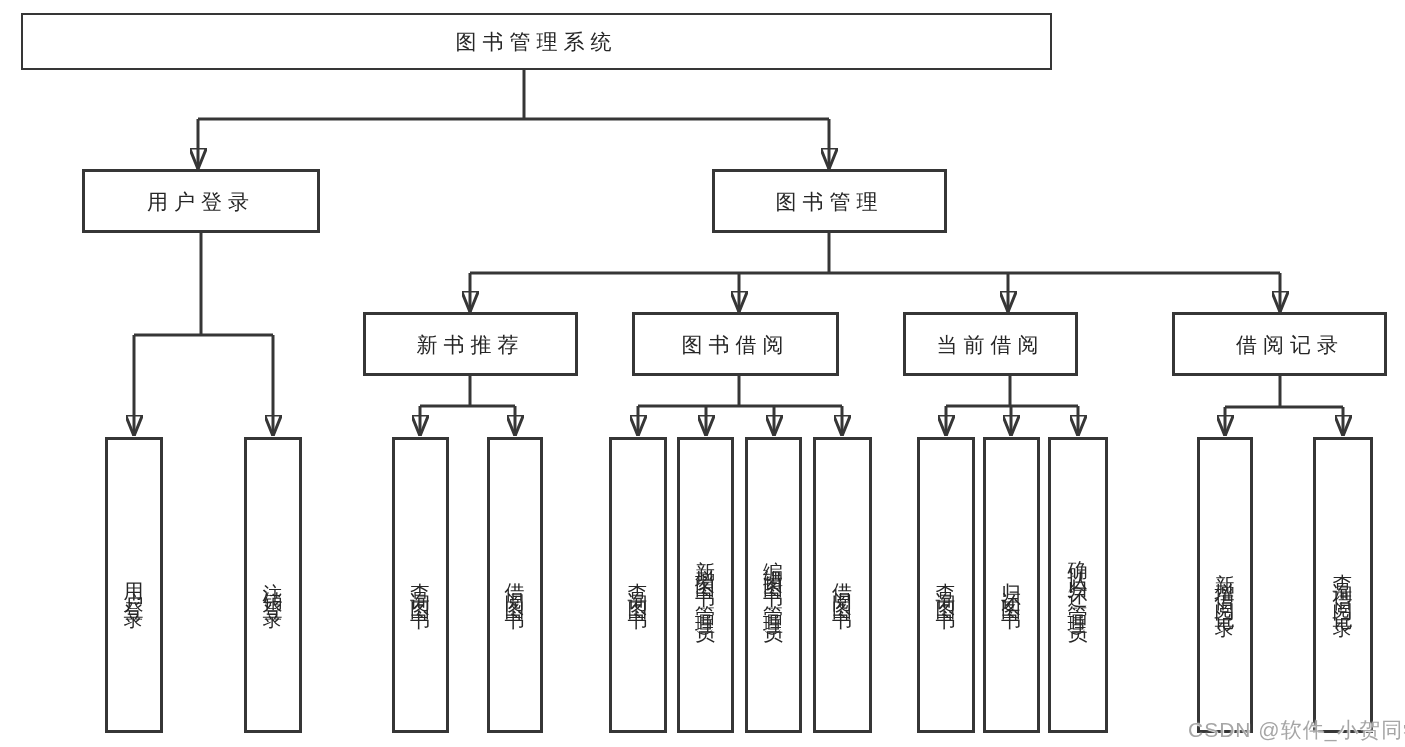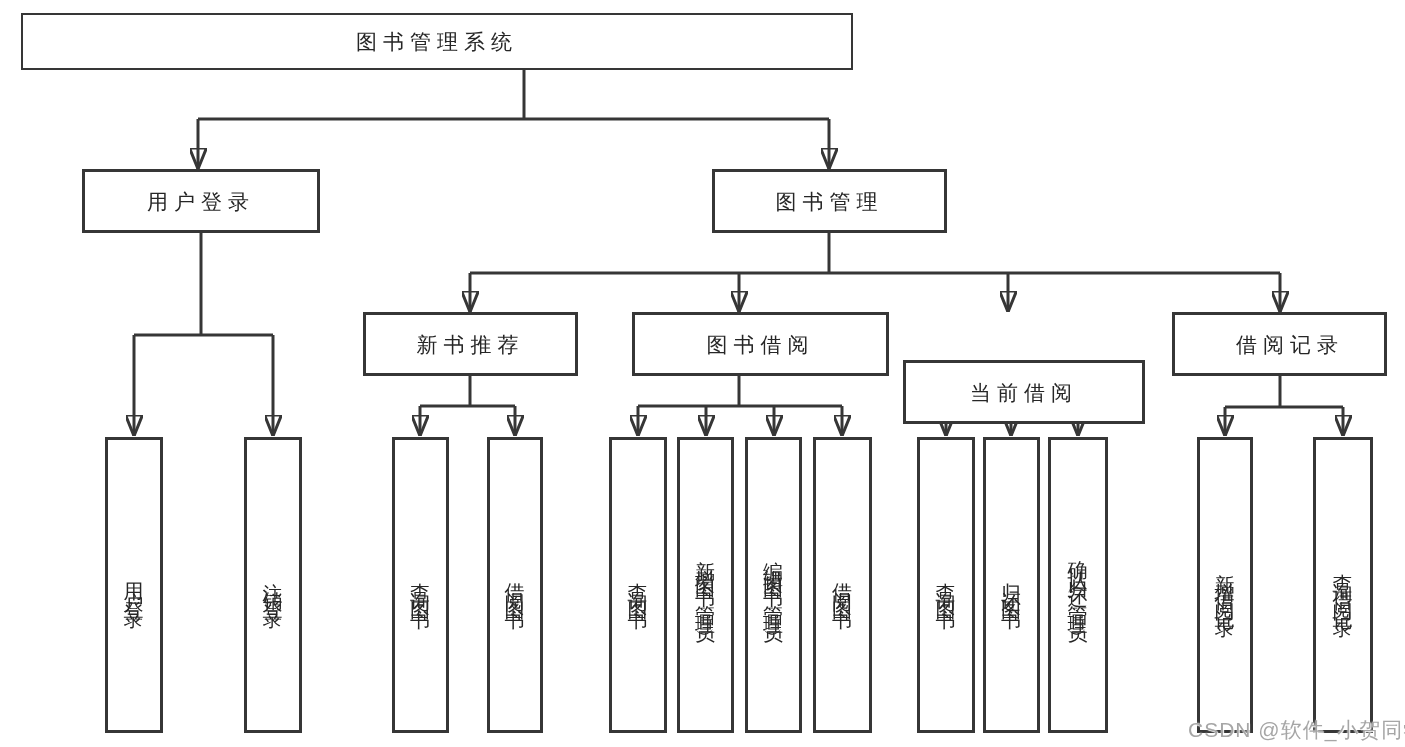--- a/index.html
+++ b/index.html
@@ -78,28 +78,28 @@
     <path d="M946 406 V436" marker-end="url(#ah)"></path>
     <path d="M1011 406 V436" marker-end="url(#ah)"></path>
     <path d="M1078 406 V436" marker-end="url(#ah)"></path>
 
     <path d="M1280 376 V407"></path>
     <path d="M1225 407 H1343"></path>
     <path d="M1225 407 V436" marker-end="url(#ah)"></path>
     <path d="M1343 407 V436" marker-end="url(#ah)"></path>
   </svg>
 
-  <div class="node root" style="left:21px;top:13px;width:832px;height:57px;">图书管理系统</div>
+  <div class="node root" style="left:21px;top:13px;width:1031px;height:57px;">图书管理系统</div>
 
   <div class="node" style="left:82px;top:169px;width:238px;height:64px;">用户登录</div>
   <div class="node" style="left:363px;top:312px;width:215px;height:64px;">新书推荐</div>
 
   <div class="node" style="left:712px;top:169px;width:235px;height:64px;">图书管理</div>
-  <div class="node" style="left:632px;top:312px;width:257px;height:64px;">图书借阅</div>
-  <div class="node" style="left:903px;top:312px;width:242px;height:64px;margin-top:48px;">当前借阅</div>
+  <div class="node" style="left:632px;top:312px;width:207px;height:64px;">图书借阅</div>
+  <div class="node" style="left:903px;top:312px;width:175px;height:64px;">当前借阅</div>
   <div class="node" style="left:1172px;top:312px;width:215px;height:64px;padding-left:21px;">借阅记录</div>
 
   <div class="node leaf" style="left:105px;top:437px;width:58px;height:296px;">用户登录</div>
   <div class="node leaf" style="left:244px;top:437px;width:58px;height:296px;">注销登录</div>
 
   <div class="node leaf" style="left:392px;top:437px;width:57px;height:296px;">查询图书</div>
   <div class="node leaf" style="left:487px;top:437px;width:56px;height:296px;">借阅图书</div>
 
   <div class="node leaf" style="left:609px;top:437px;width:58px;height:296px;">查询图书</div>
   <div class="node leaf" style="left:677px;top:437px;width:57px;height:296px;">新增图书（管理员）</div>

